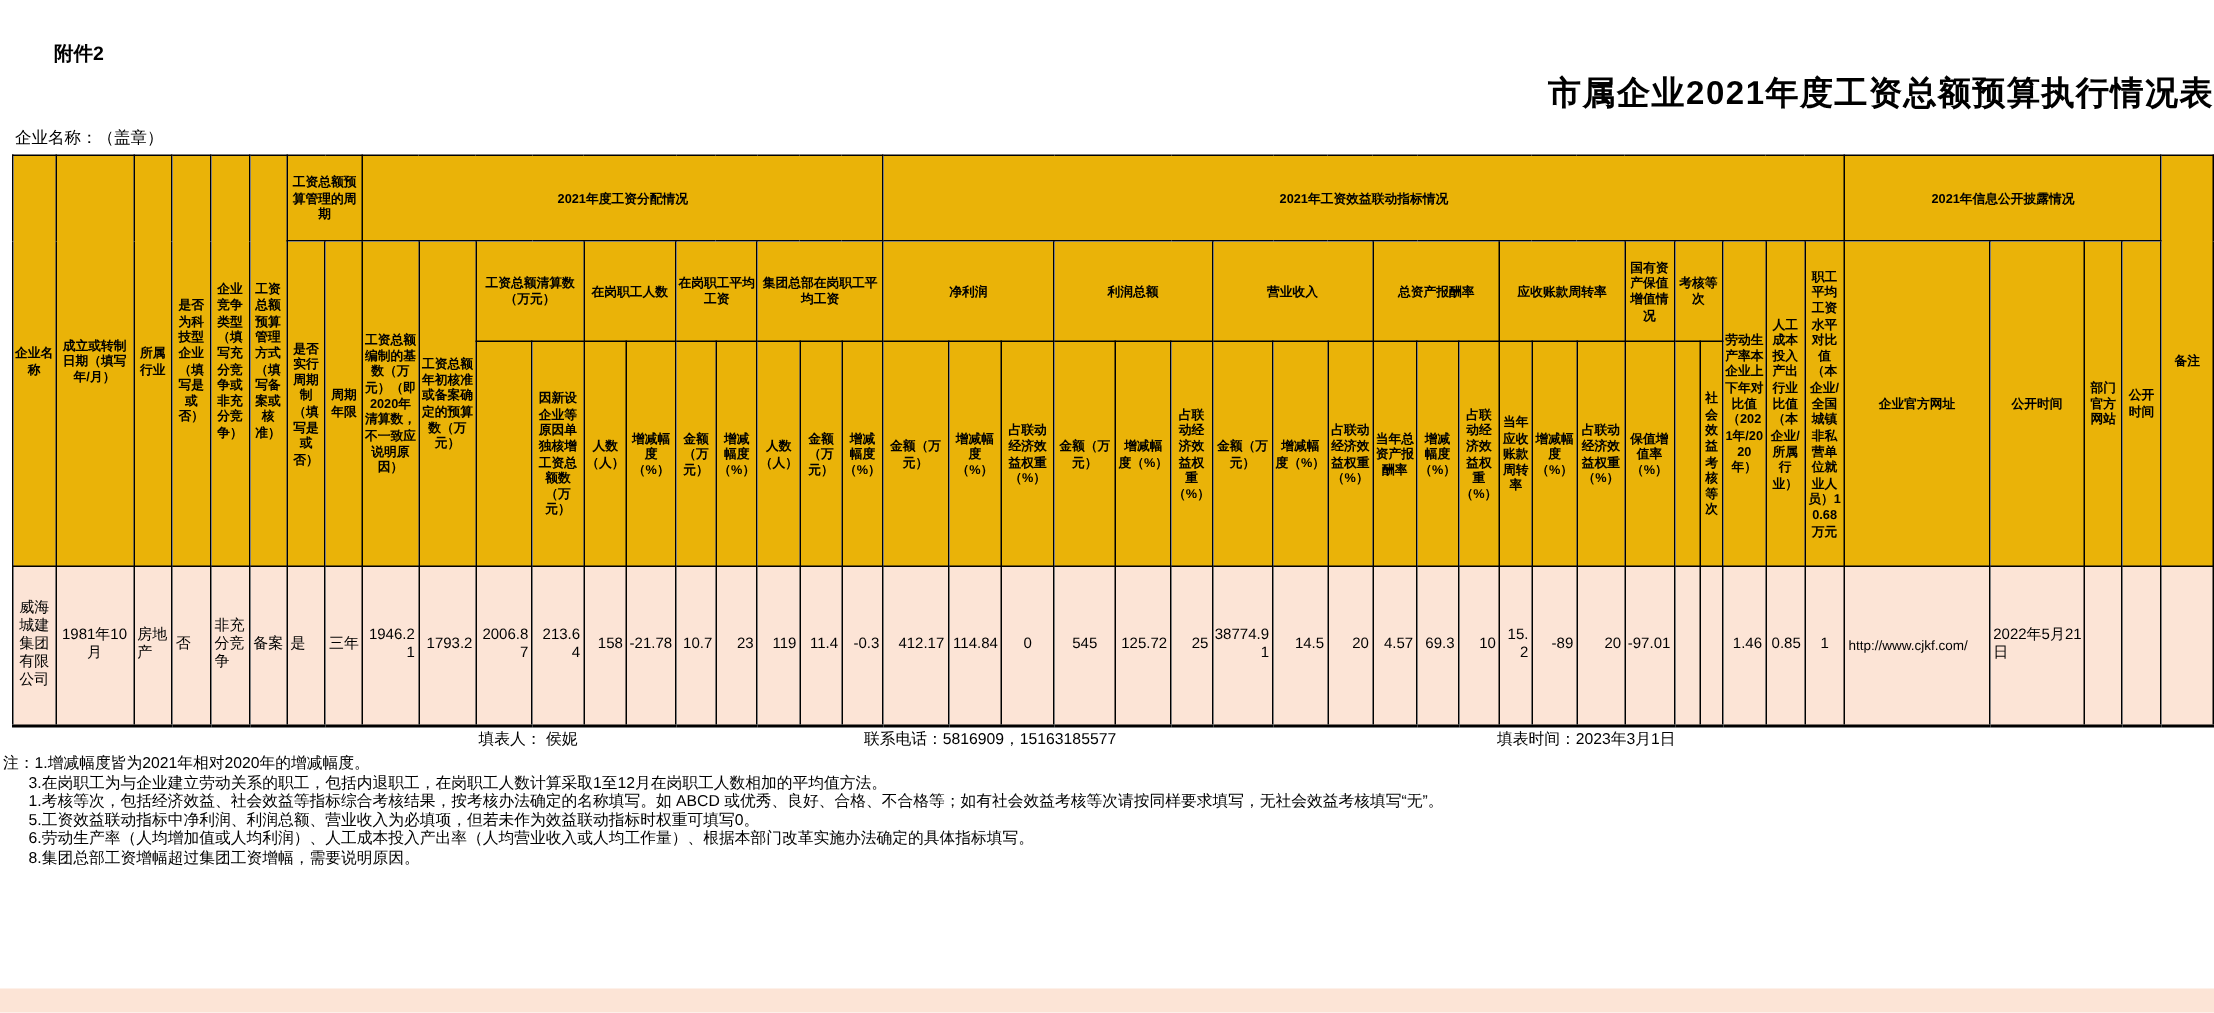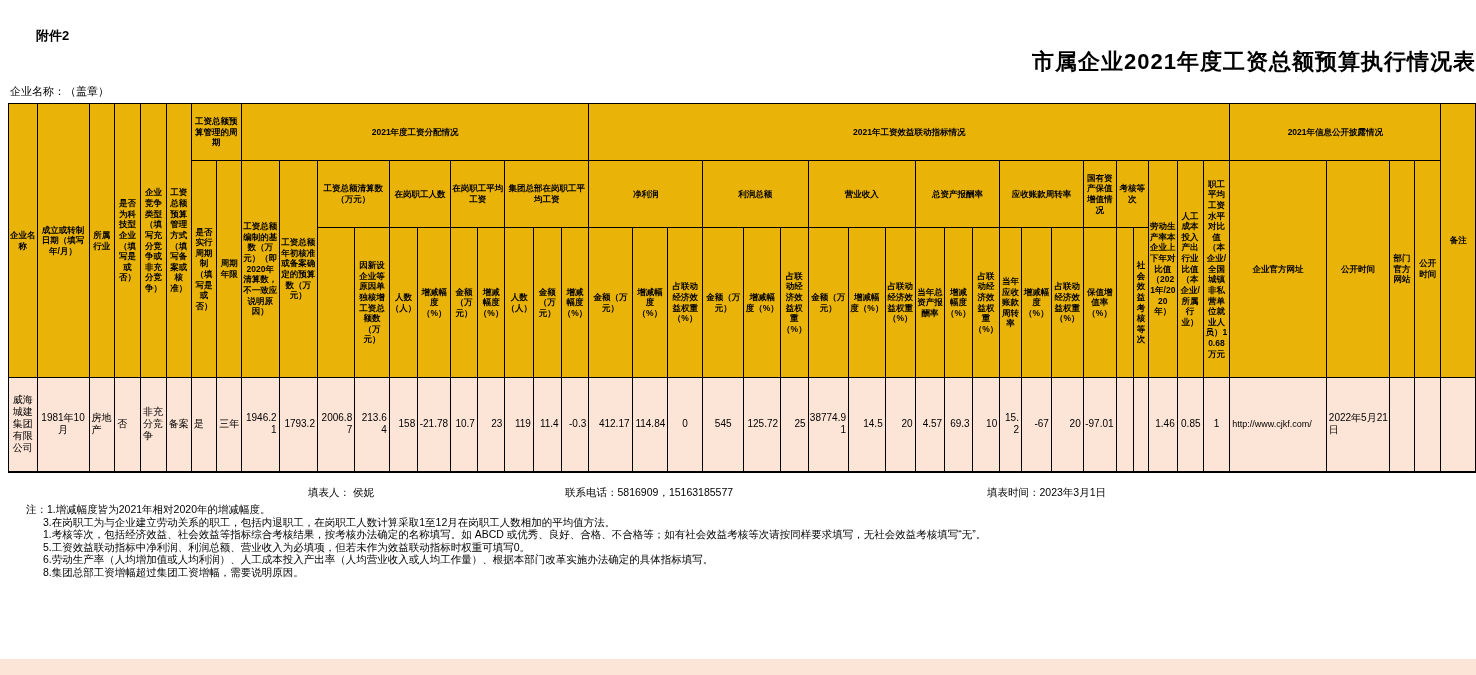--- a/index.html
+++ b/index.html
@@ -24,37 +24,37 @@
     overflow:hidden;
     word-break:break-all;
   }
   .report th {
     font-size:8.5px; font-weight:bold; line-height:1.25; text-align:center;
     background:#eab308;
   }
   .report thead tr.r1 { height:57px; }
   .report thead tr.r2 { height:67px; }
   .report thead tr.r3 { height:150px; }
-  .report tbody tr { height:94px;padding-left:32px; }
+  .report tbody tr { height:106px;padding-left:32px; }
   .report td {
     font-size:10px; line-height:1.2; text-align:center;
     background:#fce4d6;
     border-bottom:2px solid #000;
   }
   .report td.ar { text-align:right; padding-right:2px; }
   .report td.al { text-align:left; padding-left:2px; }
   .report td.url { font-size:9px; }
 
-  .footer-item { position:absolute; top:486px; font-size:10.5px; }
+  .footer-item { position:absolute; top:486px; font-size:10.5px;margin-left:11px; }
   .footer-preparer { left:308px; }
   .footer-phone { left:565px;text-align:center; }
   .footer-date { left:987px; }
 
   .notes { position:absolute; left:2px; top:503px; font-size:10.5px; line-height:12.6px; }
-  .notes .note { white-space:nowrap;margin-left:24px; }
+  .notes .note { white-space:nowrap; }
   .notes .note.indent { padding-left:17px; }
 
   .bottom-band { position:absolute; left:0; top:659px; width:1476px; height:16px; background:#fce4d6; }
 </style>
 </head>
 <body>
 
 <div class="attachment">附件2</div>
 <div class="main-title">市属企业2021年度工资总额预算执行情况表</div>
 <div class="company-label">企业名称：（盖章）</div>
@@ -202,21 +202,21 @@
       <td>545</td>
       <td class="ar">125.72</td>
       <td class="ar">25</td>
       <td class="ar">38774.91</td>
       <td class="ar">14.5</td>
       <td class="ar">20</td>
       <td class="ar">4.57</td>
       <td class="ar">69.3</td>
       <td class="ar">10</td>
       <td class="ar">15.2</td>
-      <td class="ar">-67</td>
+      <td class="ar">-89</td>
       <td class="ar">20</td>
       <td class="ar">-97.01</td>
       <td></td>
       <td></td>
       <td class="ar">1.46</td>
       <td class="ar">0.85</td>
       <td>1</td>
       <td class="al url">http://www.cjkf.com/</td>
       <td class="al">2022年5月21日</td>
       <td></td>

